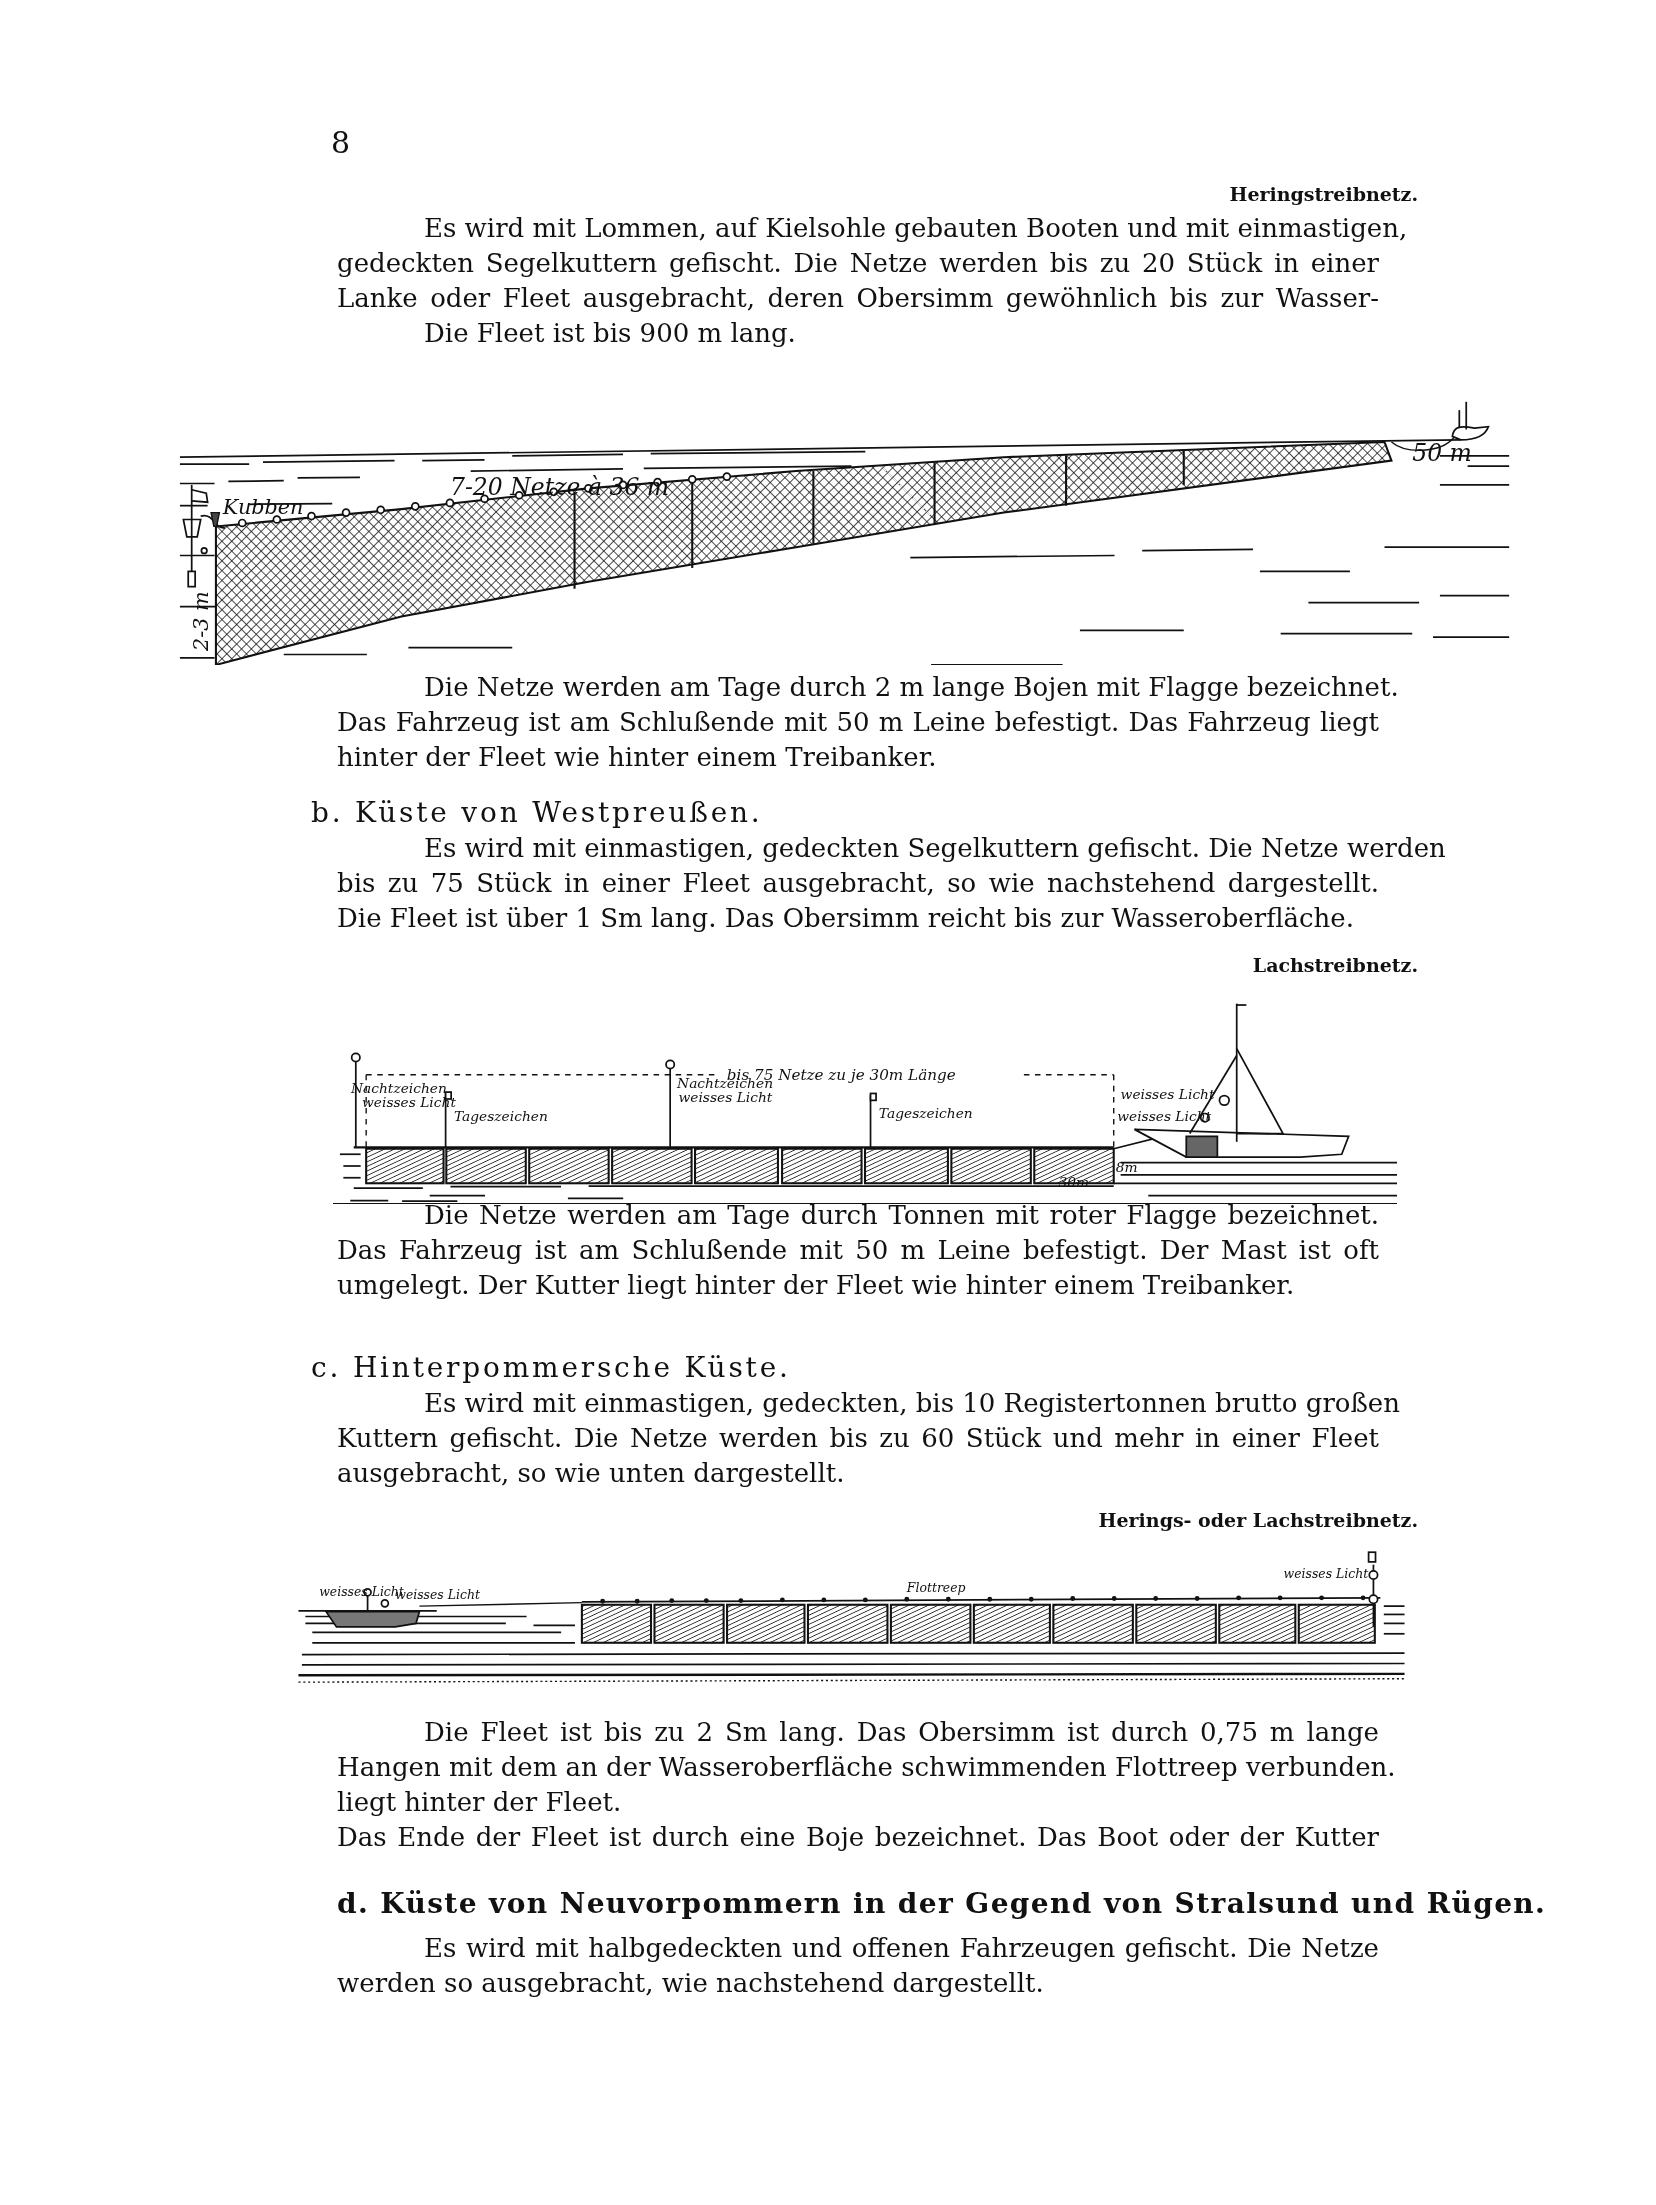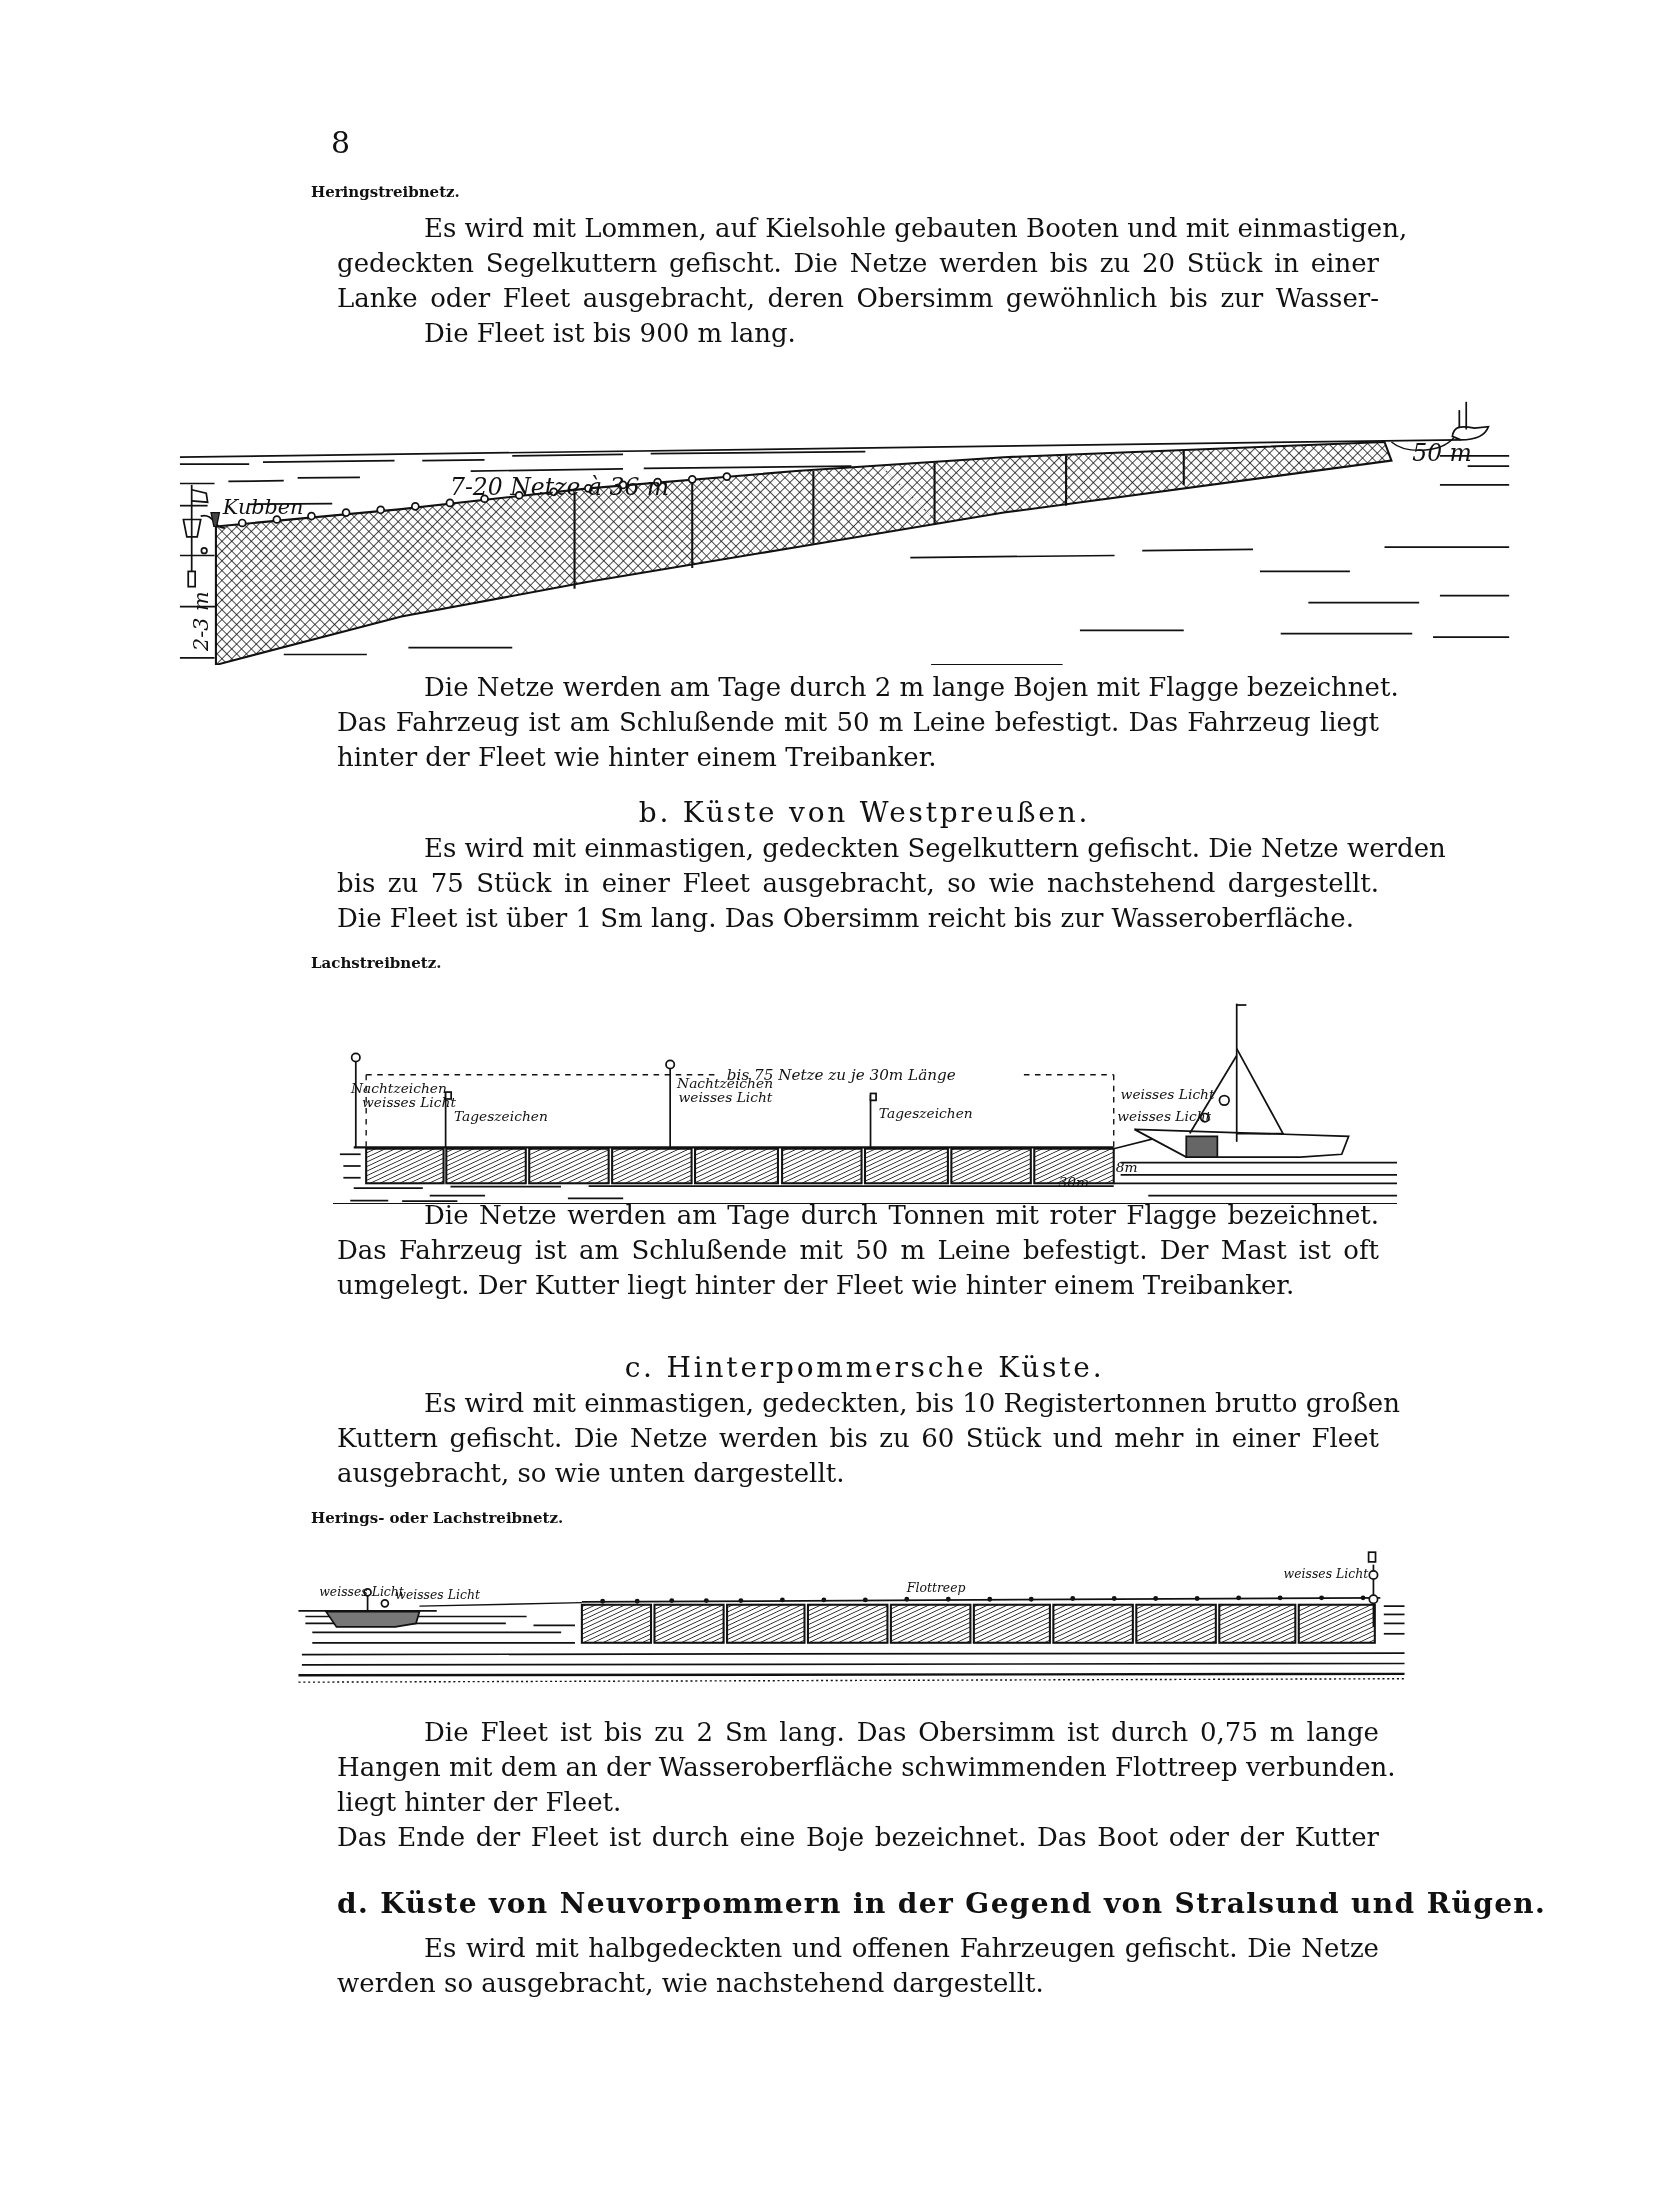--- a/index.html
+++ b/index.html
@@ -1,21 +1,21 @@
 <!DOCTYPE html>
 <html style="font-size:11px"><head>
 <meta charset="utf-8">
 <style>
   html, body { margin: 0; padding: 0; background: #ffffff; }
   body { width: 1656px; height: 2205px; position: relative; overflow: hidden;
          font-family: "DejaVu Serif", "Liberation Serif", serif; color: #111; }
   .abs { position: absolute; }
   .page-number { left: 331px; top: 125px; font-size: 30px; }
-  .heading-bold { font-weight: bold; font-size: 15px; text-align: left; width: 1107px; left: 311px; }
-  .sec-heading { font-size: 28px; letter-spacing: 2.8px; text-align: center; width: 1107px; left: 311px; }
+  .heading-bold { font-weight: bold; font-size: 19px; text-align: right; width: 1107px; left: 311px; }
+  .sec-heading { font-size: 28px; letter-spacing: 2.8px; text-align: left; width: 1107px; left: 311px; }
   .para { left: 337px; width: 1042px; font-size: 26px; line-height: 35px; text-align: justify; text-align-last: left; }
   .para .line { display: block; text-align: justify; text-align-last: justify; white-space: nowrap; }
   .para .line.last { text-align-last: left; }
   .indent { padding-left: 87px; }
   svg text { font-family: "DejaVu Serif", serif; font-style: italic; }
   .fig-label { font-family: "DejaVu Serif", serif; font-style: italic; fill: #111; }
 </style>
 </head>
 <body>
 

